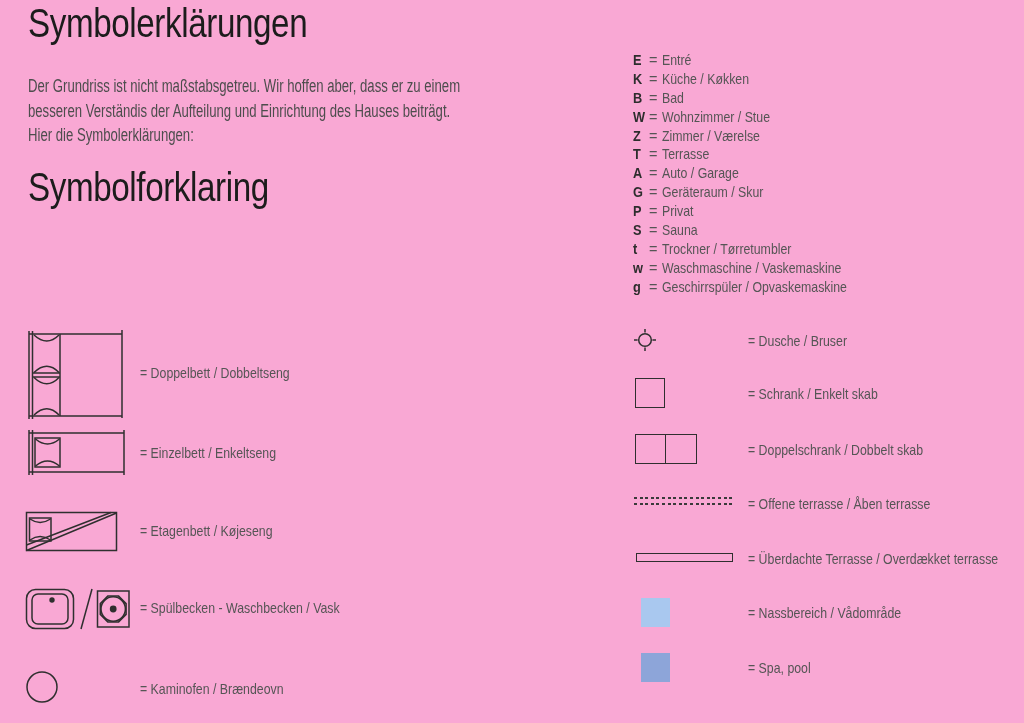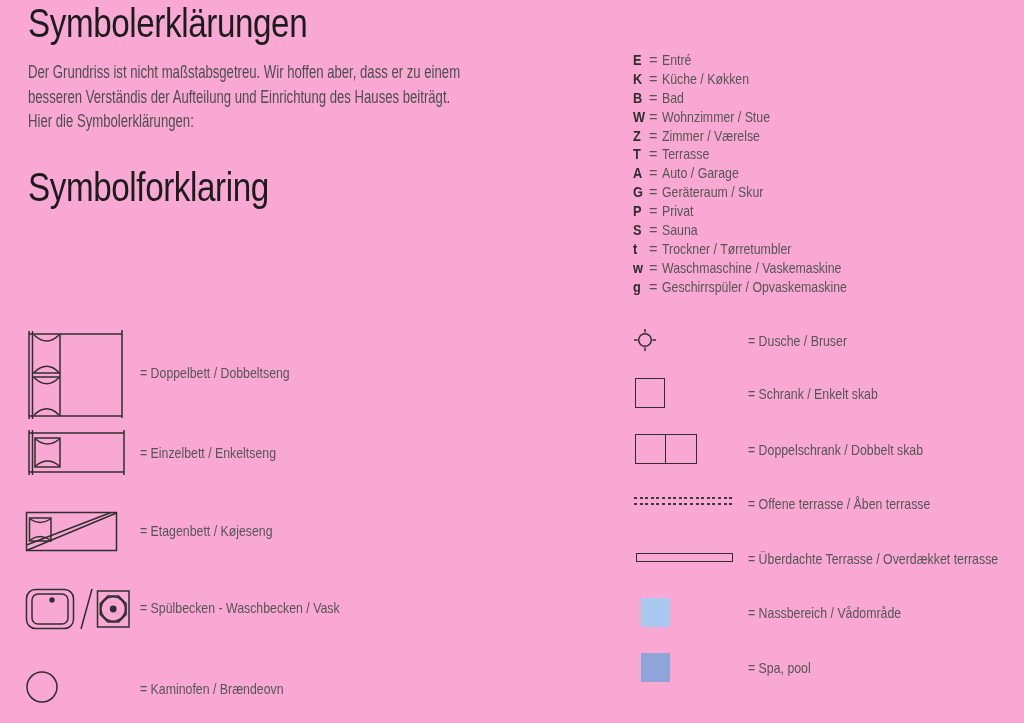--- a/index.html
+++ b/index.html
@@ -28,21 +28,21 @@
   .dash-gap{height:3.4px;}
   .fillsq{position:absolute;width:29px;height:29px;}
 </style>
 </head>
 <body>
 
 <div class="page">
 
   <h1 class="abs" style="left:28px;top:0px;">Symbolerklärungen</h1>
 
-  <div class="abs para" style="left:28px;top:60px;">
+  <div class="abs para" style="left:28px;top:74px;">
     <span class="cond">Der Grundriss ist nicht maßstabsgetreu. Wir hoffen aber, dass er zu einem</span>
     <span class="cond">besseren Verständis der Aufteilung und Einrichtung des Hauses beiträgt.</span>
     <span class="cond">Hier die Symbolerklärungen:</span>
   </div>
 
   <h2 class="abs" style="left:28px;top:164px;">Symbolforklaring</h2>
 
 
   <svg class="abs sym" style="left:26px;top:329px;" width="100" height="90" viewBox="0 0 100 90">
     <path d="M3 5 H96 M3 87 H96"></path>

